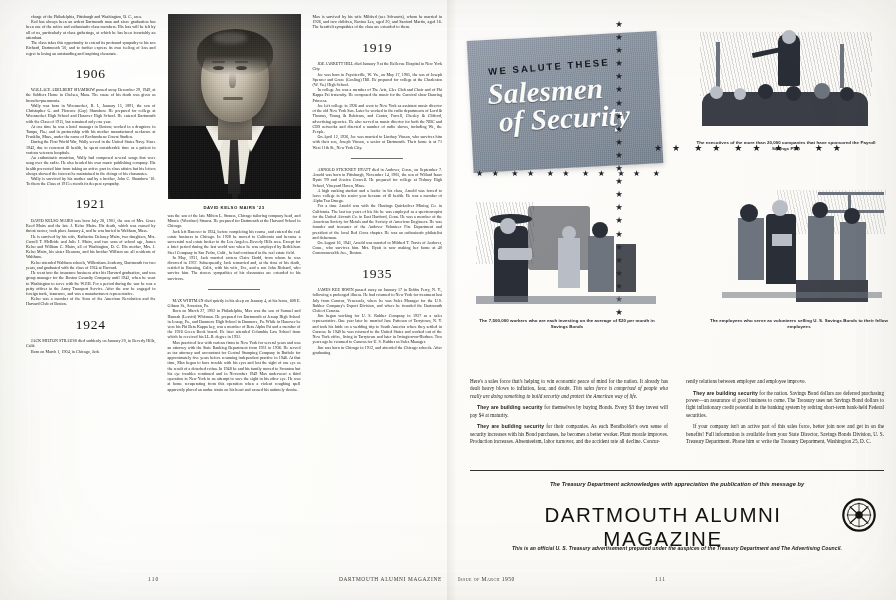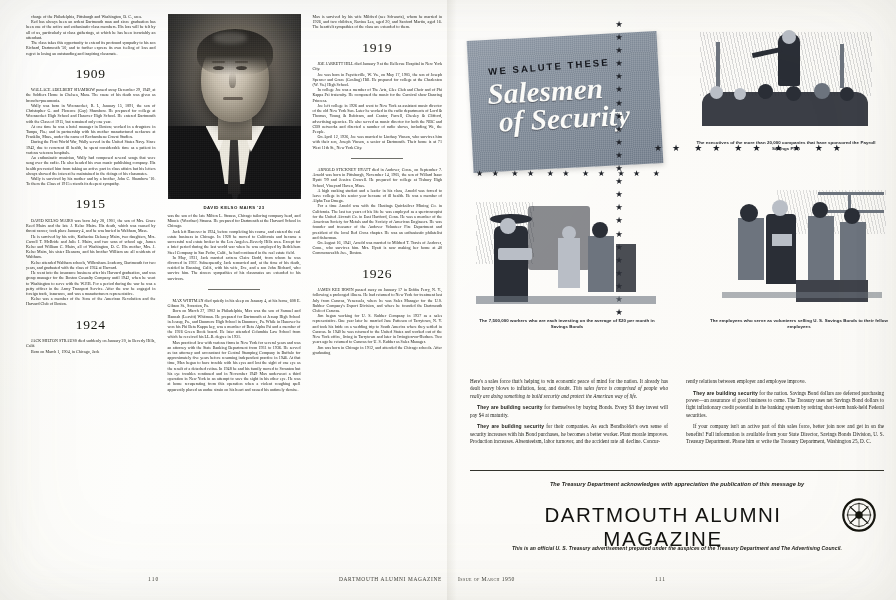--- a/index.html
+++ b/index.html
@@ -231,29 +231,29 @@
 <div id="scan"></div>
 
 <div id="leftpage">
   <div class="cols">
 
     <div class="col">
       <p>charge of the Philadelphia, Pittsburgh and Washington, D. C., area.</p>
       <p>Red has always been an ardent Dartmouth man and since graduation has been one of the active and enthusiastic class members. His loss will be felt by all of us, particularly at class gatherings, at which he has been invariably an attendant.</p>
       <p>The class takes this opportunity to extend its profound sympathy to his son Richard, Dartmouth '50, and to further express its own feeling of loss and regret in losing an outstanding and inspiring classmate.</p>
 
-      <div class="yearhead">1909</div>
+      <div class="yearhead">1906</div>
       <p class="sc-lead">WALLACE ADELBERT SHAMBOW passed away December 29, 1949, at the Soldiers Home in Chelsea, Mass. The cause of his death was given as broncho-pneumonia.</p>
       <p>Wally was born in Woonsocket, R. I., January 15, 1891, the son of Christopher G. and Florence (Gay) Shambow. He prepared for college at Woonsocket High School and Hanover High School. He entered Dartmouth with the Class of 1915, but remained only one year.</p>
       <p>At one time he was a hotel manager in Boston; worked in a drugstore in Tampa, Fla.; and in partnership with his mother manufactured neckware at Franklin, Mass., under the name of Rochambeau Cravat Studios.</p>
       <p>During the First World War, Wally served in the United States Navy. Since 1942, due to recurrent ill health, he spent considerable time as a patient in various veterans hospitals.</p>
       <p>An enthusiastic musician, Wally had composed several songs that were sung over the radio. He also headed his own music publishing company. His health prevented him from taking an active part in class affairs but his letters always showed the interest he maintained in the doings of his classmates.</p>
       <p>Wally is survived by his mother and by a brother, John C. Shambow '10. To them the Class of 1915 extends its deepest sympathy.</p>
 
-      <div class="yearhead">1915</div>
+      <div class="yearhead">1921</div>
       <p>DAVID KELSO MAIRS was born July 28, 1901, the son of Mrs. Grace Reed Mairs and the late J. Kelso Mairs. His death, which was caused by throat cancer, took place January 4, and he was buried in Waltham, Mass.</p>
       <p>He is survived by his wife, Katharine Delaney Mairs, two daughters, Mrs. Carroll T. McBride and Julie I. Mairs, and two sons of school age, James Kelso and William C. Mairs, all of Washington, D. C. His mother, Mrs. J. Kelso Mairs, his sister Eleanora, and his brother William are all residents of Waltham.</p>
       <p>Kelso attended Waltham schools, Wilbraham Academy, Dartmouth for two years, and graduated with the class of 1924 at Harvard.</p>
       <p>He went into the insurance business after his Harvard graduation, and was group manager for the Boston Casualty Company until 1942, when he went to Washington to serve with the W.P.B. For a period during the war he was a petty officer in the Army Transport Service. After the war he engaged in foreign trade, insurance, and was a manufacturers representative.</p>
       <p>Kelso was a member of the Sons of the American Revolution and the Harvard Club of Boston.</p>
 
       <div class="yearhead">1924</div>
       <p>JACK MILTON STRAUSS died suddenly on January 20, in Beverly Hills, Calif.</p>
       <p>Born on March 1, 1904, in Chicago, Jack</p>
     </div>
@@ -300,21 +300,21 @@
       <p>Joe was born in Fayetteville, W. Va., on May 17, 1905, the son of Joseph Spencer and Grace (Gosling) Hill. He prepared for college at the Charleston (W. Va.) High School.</p>
       <p>In college Joe was a member of The Arts, Glee Club and Choir and of Phi Kappa Psi fraternity. He composed the music for the Carnival show Dancing Princess.</p>
       <p>Joe left college in 1926 and went to New York as assistant music director of the old New York Sun. Later he worked in the radio departments of Lord &amp; Thomas, Young &amp; Rubicam, and Cantor, Farrell, Chesley &amp; Clifford, advertising agencies. He also served as music director for both the NBC and CBS networks and directed a number of radio shows, including We, the People.</p>
       <p>On April 12, 1926, Joe was married to Lindsay Vinson, who survives him with their son, Joseph Vinson, a senior at Dartmouth. Their home is at 71 West 11th St., New York City.</p>
       <div class="rule"></div>
       <p>ARNOLD STICKNEY HYATT died in Andover, Conn., on September 7. Arnold was born in Pittsburgh, November 14, 1905, the son of Willard Isaac Hyatt '99 and Jessica Crowell. He prepared for college at Tisbury High School, Vineyard Haven, Mass.</p>
       <p>A high ranking student and a leader in his class, Arnold was forced to leave college in his senior year because of ill health. He was a member of Alpha Tau Omega.</p>
       <p>For a time Arnold was with the Hastings Quicksilver Mining Co. in California. The last ten years of his life he was employed as a spectroscopist for the United Aircraft Co. in East Hartford, Conn. He was a member of the American Society for Metals and the Society of American Engineers. He was founder and treasurer of the Andover Volunteer Fire Department and president of the local Red Cross chapter. He was an enthusiastic philatelist and fisherman.</p>
       <p>On August 16, 1941, Arnold was married to Mildred T. Travis of Andover, Conn., who survives him. Mrs. Hyatt is now making her home at 40 Commonwealth Ave., Boston.</p>
 
-      <div class="yearhead">1926</div>
+      <div class="yearhead">1935</div>
       <p>JAMES KEE IRWIN passed away on January 17 in Dobbs Ferry, N. Y., following a prolonged illness. He had returned to New York for treatment last July from Caracas, Venezuela, where he was Sales Manager for the U.S. Rubber Company's Export Division, and where he founded the Dartmouth Club of Caracas.</p>
       <p>Jim began working for U. S. Rubber Company in 1937 as a sales representative. One year later he married Jane Patteson of Tarrytown, N. Y. and took his bride on a wedding trip to South America where they settled in Caracas. In 1940 he was returned to the United States and worked out of the New York office, living in Tarrytown and later in Irvington-on-Hudson. Two years ago he returned to Caracas for U. S. Rubber as Sales Manager.</p>
       <p>Jim was born in Chicago in 1912, and attended the Chicago schools. After graduating</p>
     </div>
   </div>
 
   <div class="foot">
     <span class="folio center">110</span>
     <span class="footmag">DARTMOUTH ALUMNI MAGAZINE</span>
   </div>

